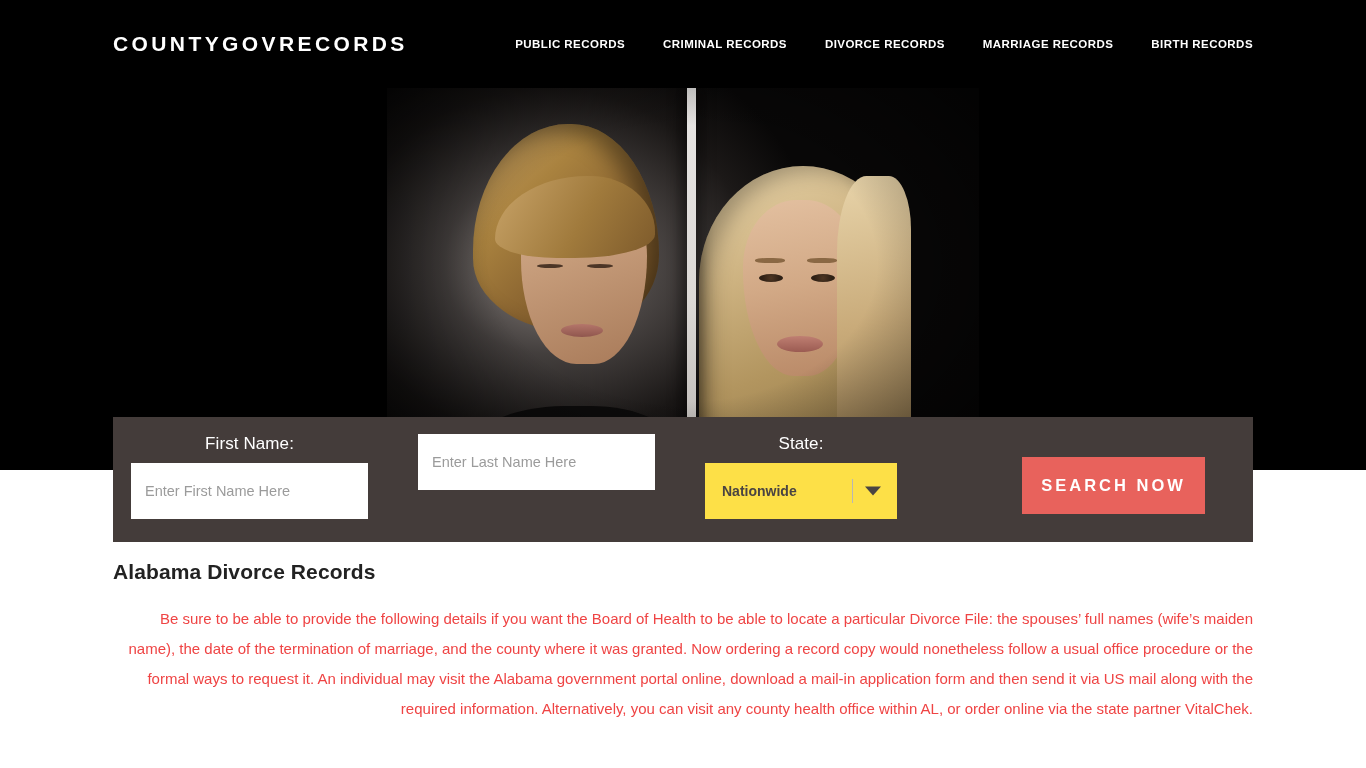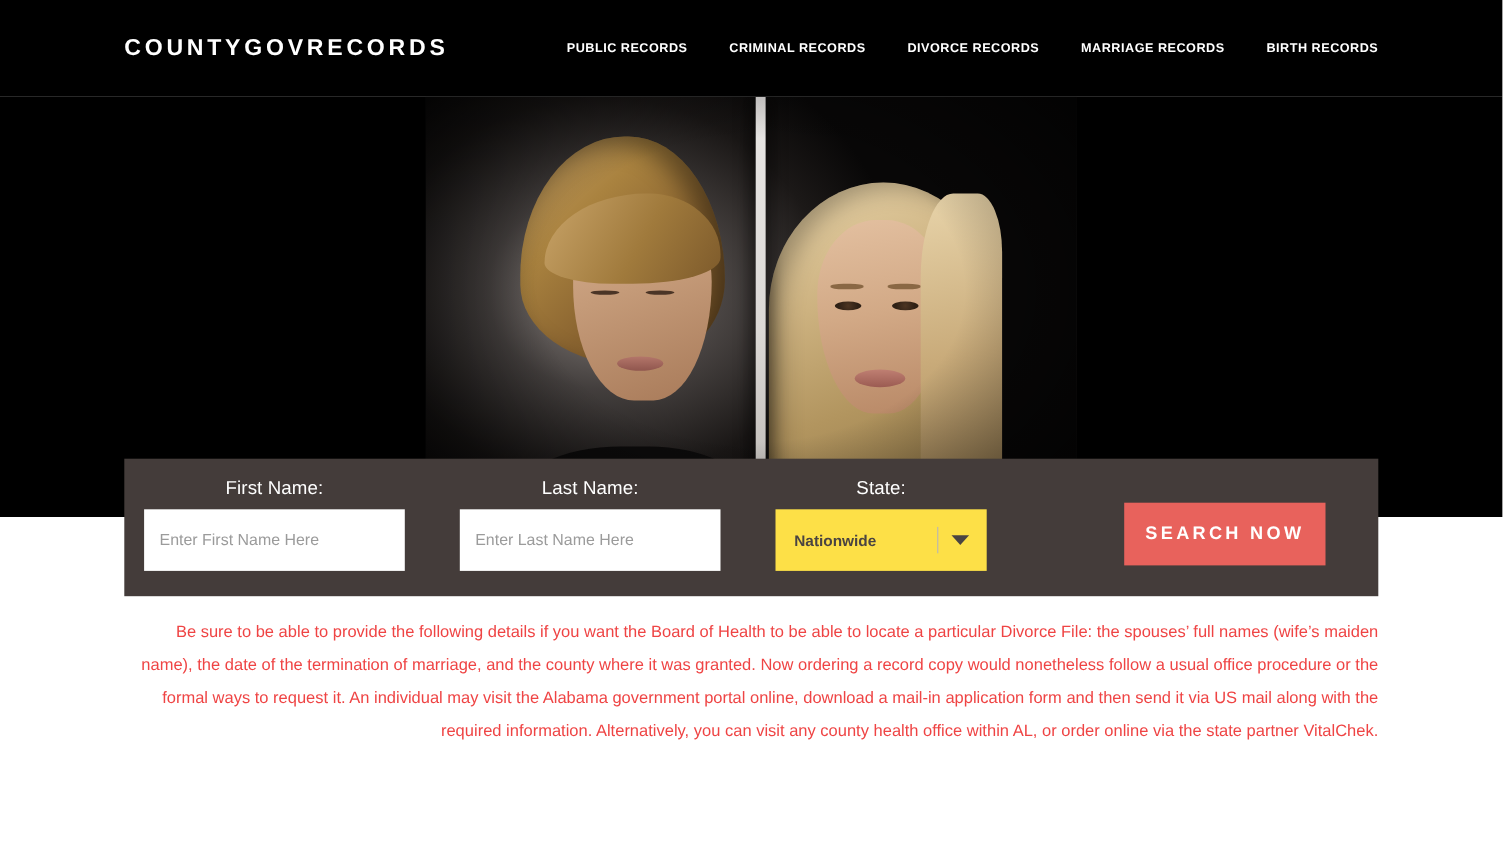--- a/index.html
+++ b/index.html
@@ -426,34 +426,34 @@
 
   <section class="search-panel">
     <div class="search-row">
 
       <div class="field-group group-first">
         <span class="field-label">First Name:</span>
         <input class="text-input" type="text" placeholder="Enter First Name Here" style="">
       </div>
 
       <div class="field-group group-last">
-        <span class="field-label">Last Name:</span>
         <input class="text-input" type="text" placeholder="Enter Last Name Here" style="">
       </div>
 
       <div class="field-group group-state">
         <span class="field-label">State:</span>
         <div class="select-wrap">
           <span class="select-value">Nationwide</span>
           <span class="select-sep"></span>
           <span class="select-arrow"></span>
         </div>
       </div>
 
       <button class="search-button" type="submit">SEARCH NOW</button>
     </div>
   </section>
 
   <main class="content">
+    <h1 class="content-title">Alabama Divorce Records</h1>
     <p class="content-body">Be sure to be able to provide the following details if you want the Board of Health to be able to locate a particular Divorce File: the spouses’ full names (wife’s maiden name), the date of the termination of marriage, and the county where it was granted. Now ordering a record copy would nonetheless follow a usual office procedure or the formal ways to request it. An individual may visit the Alabama government portal online, download a mail-in application form and then send it via US mail along with the required information. Alternatively, you can visit any county health office within AL, or order online via the state partner VitalChek.</p>
   </main>
 
 </div>
 
 </body></html>

